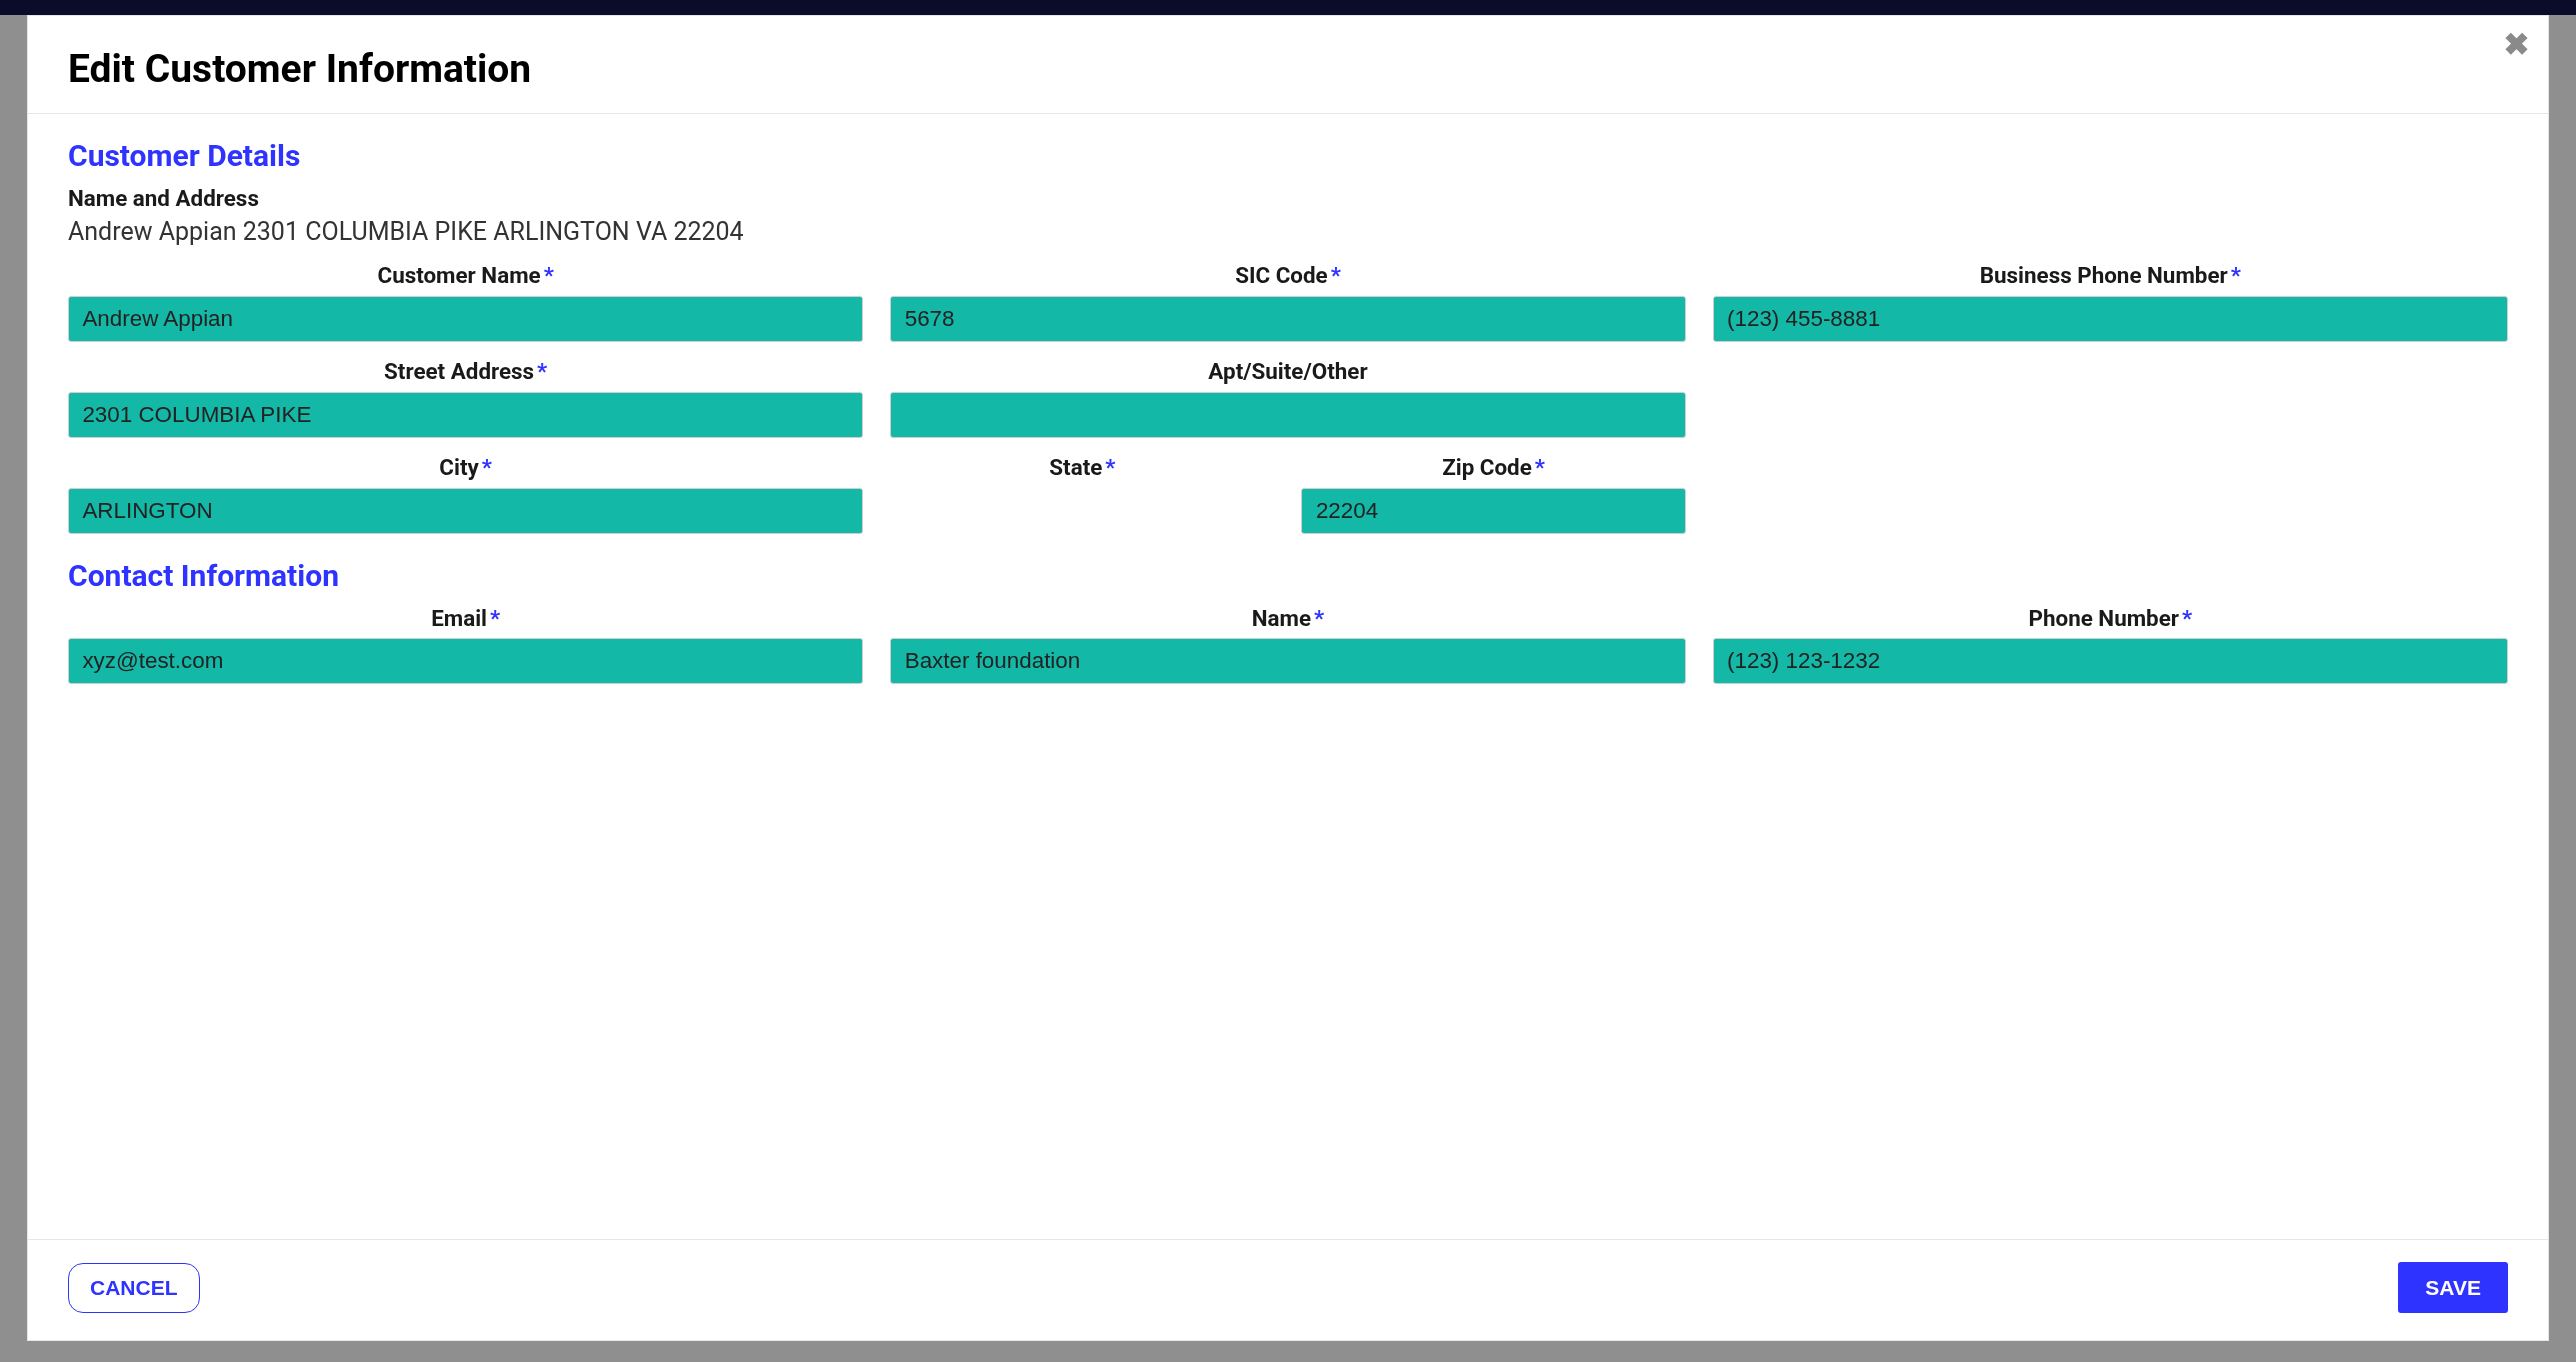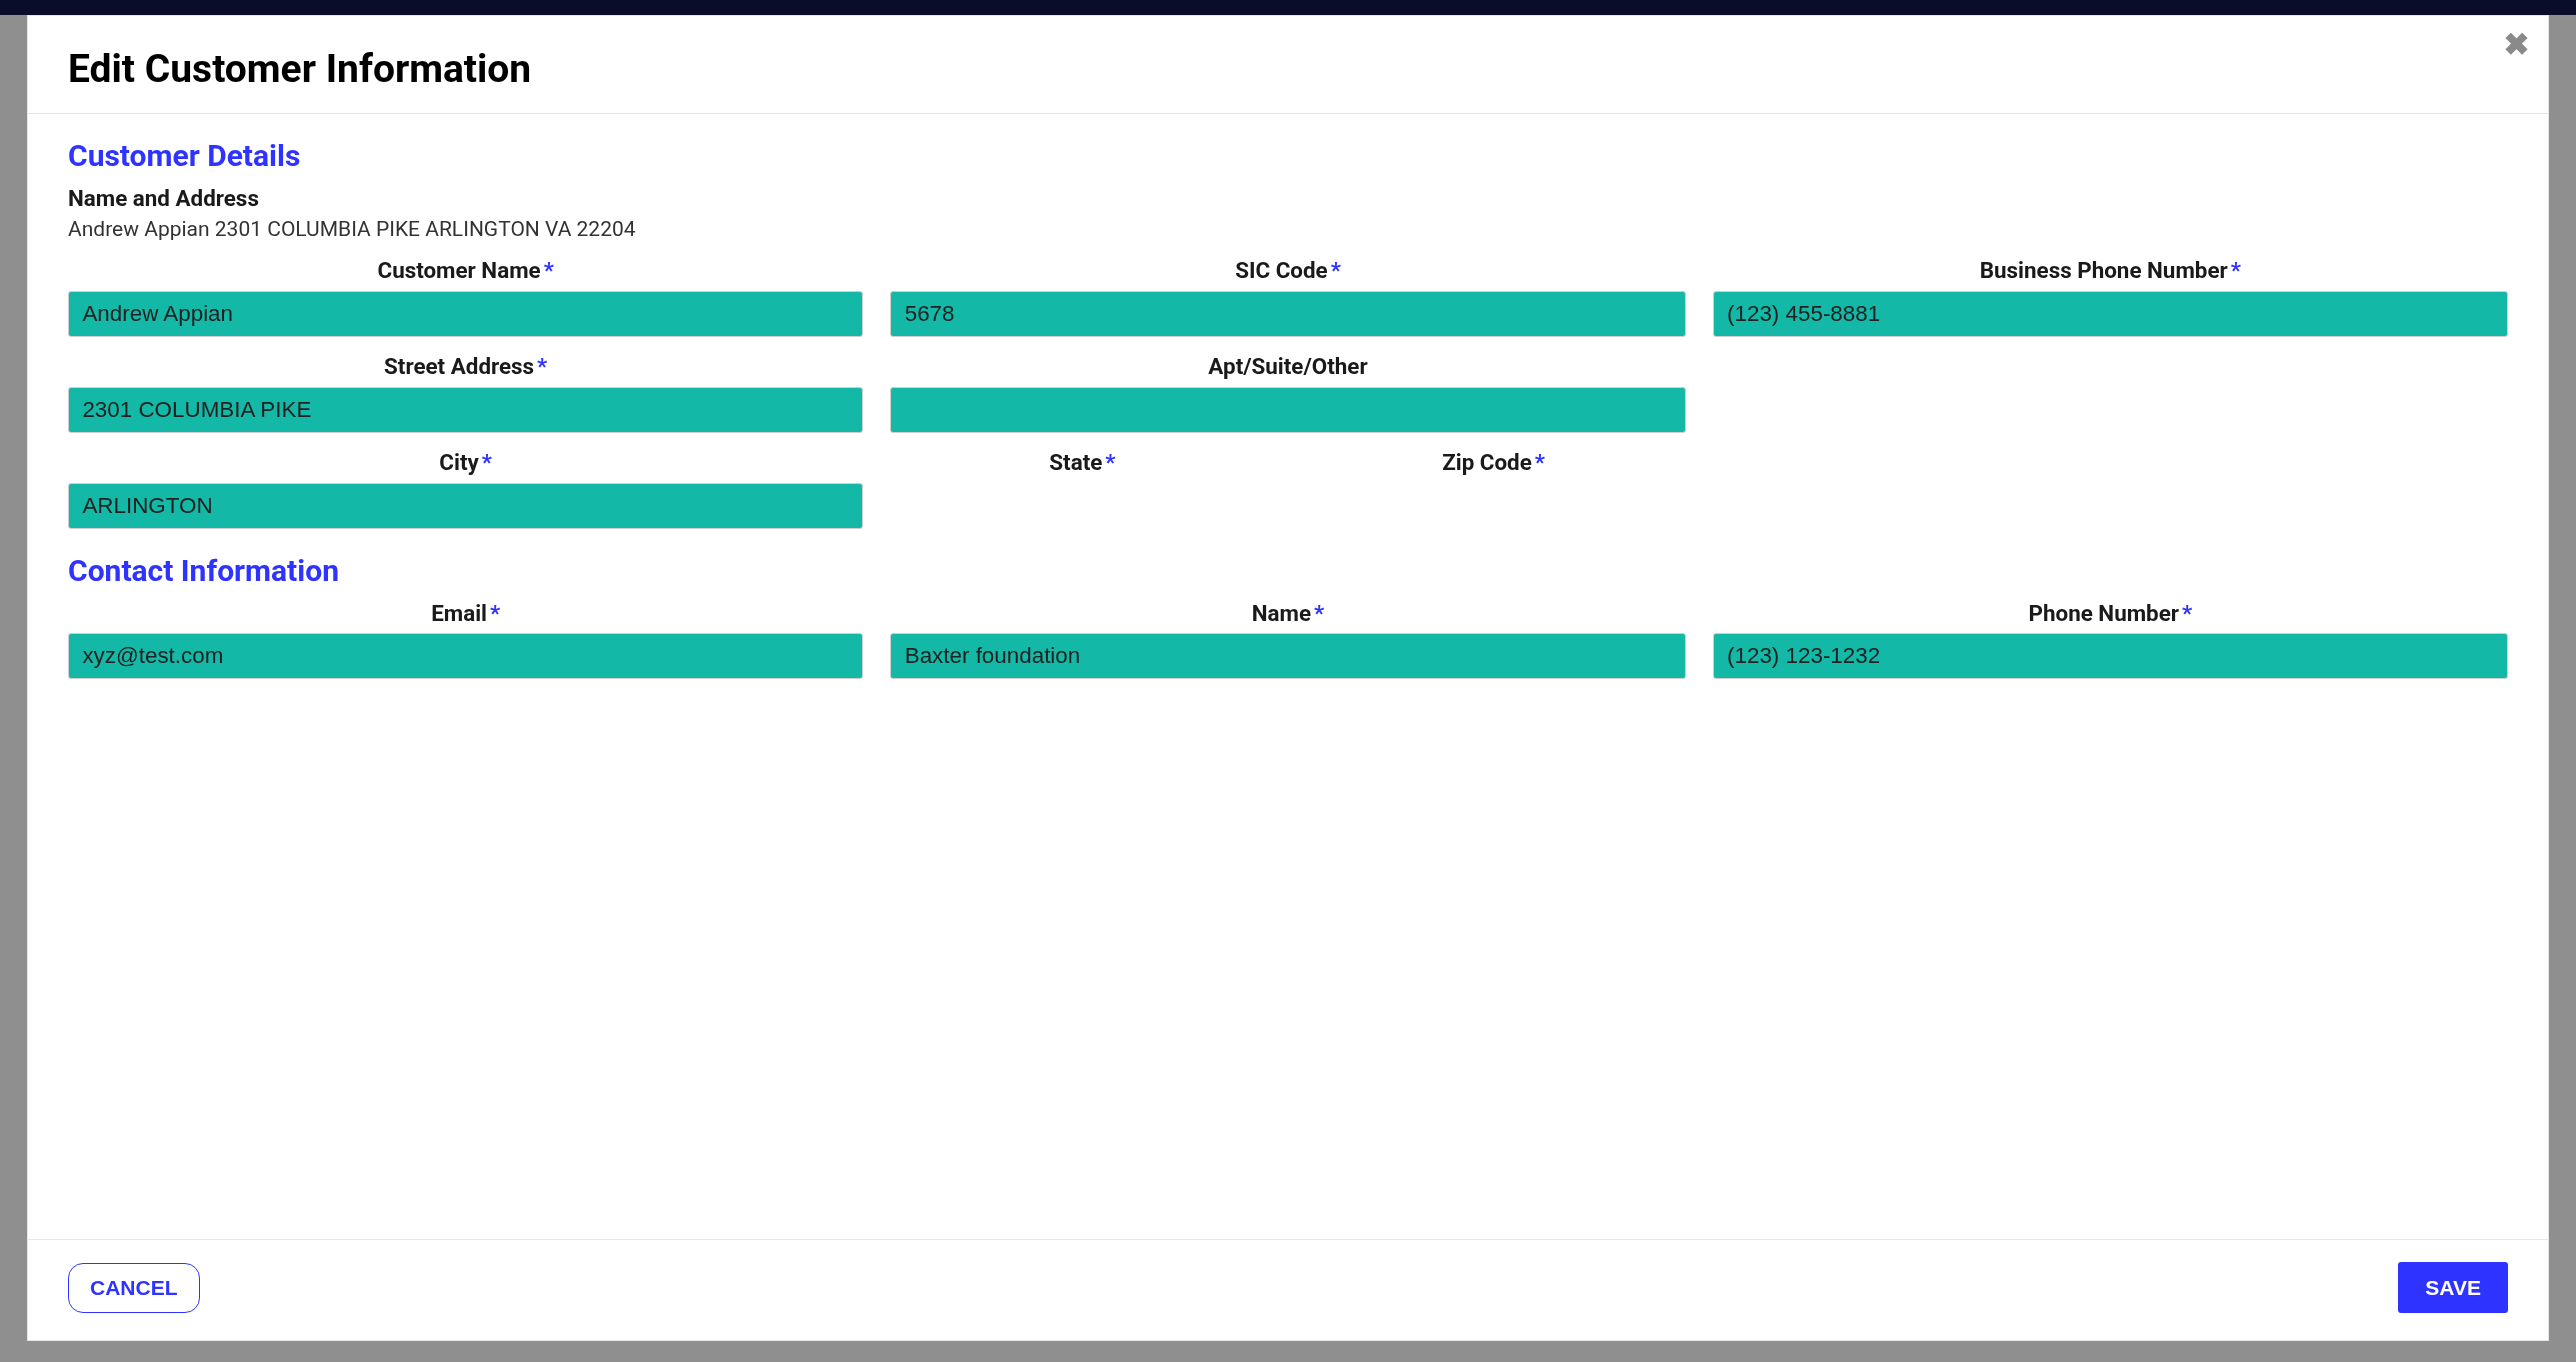--- a/index.html
+++ b/index.html
@@ -65,21 +65,21 @@
     color: #2e33ff;
     margin: 0 0 12px 0;
   }
   .sub-label {
     font-size: 22.4px;
     font-weight: 700;
     color: #1a1a1a;
     margin: 0 0 6px 0;
   }
   .address-line {
-    font-size: 21px;
+    font-size: 25px;
     color: #333;
     margin: 0 0 16.4px 0;
   }
   .grid-3 {
     display: grid;
     grid-template-columns: 1fr 1fr 1fr;
     column-gap: 27px;
     row-gap: 16.4px;
   }
   .grid-3-b {
@@ -235,20 +235,21 @@
       <div class="state-zip-row">
         <div class="field">
           <div class="field-label">
             <span>State</span><span class="req">*</span>
           </div>
         </div>
         <div class="field">
           <div class="field-label">
             <span>Zip Code</span><span class="req">*</span>
           </div>
+          <input class="text-input" type="text" value="22204" style="">
         </div>
       </div>
 
       <div class="empty-col"></div>
     </div>
 
     <div class="contact-section">
       <h2 class="section-title">Contact Information</h2>
       <div class="grid-3">
         <div class="field">

